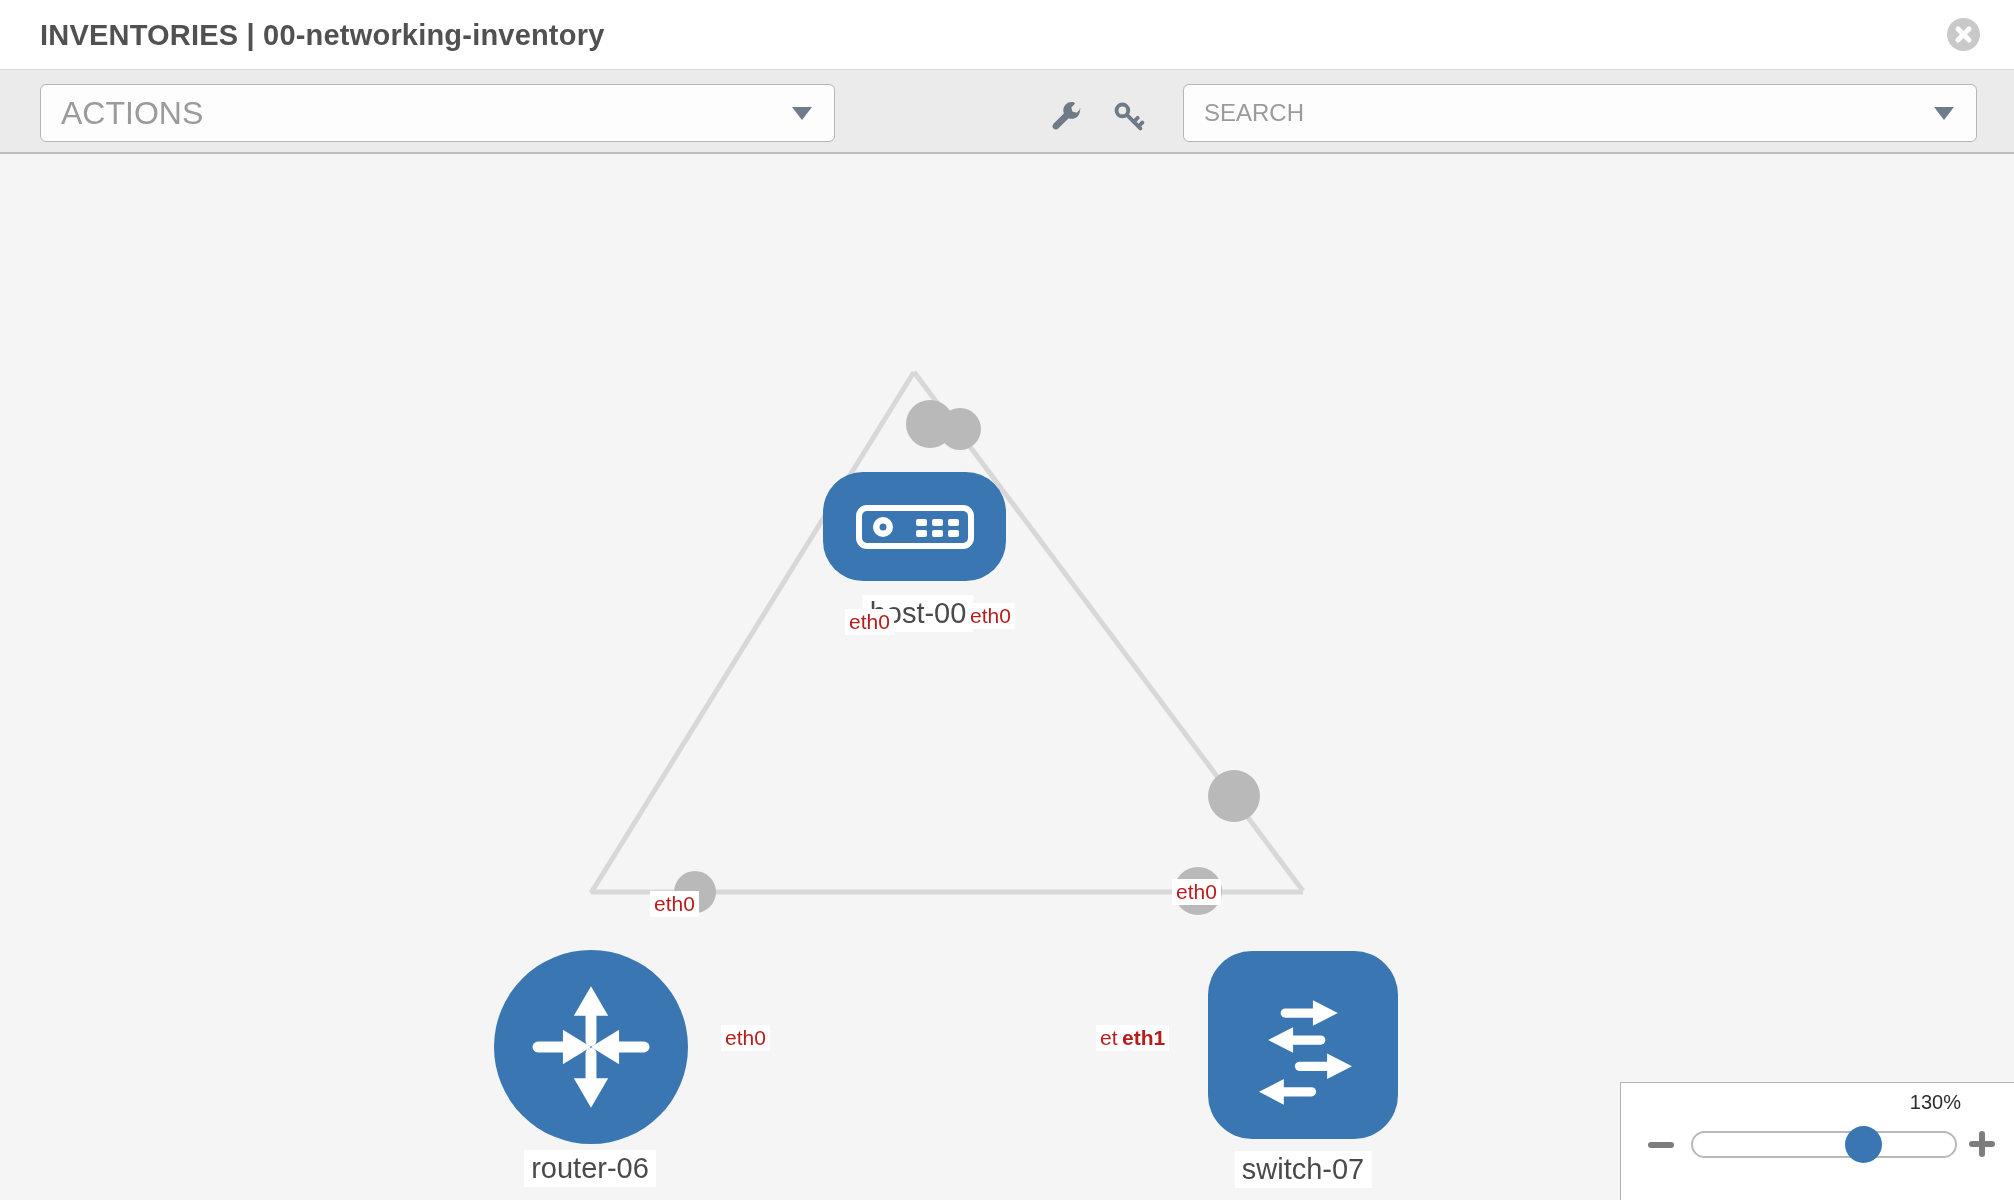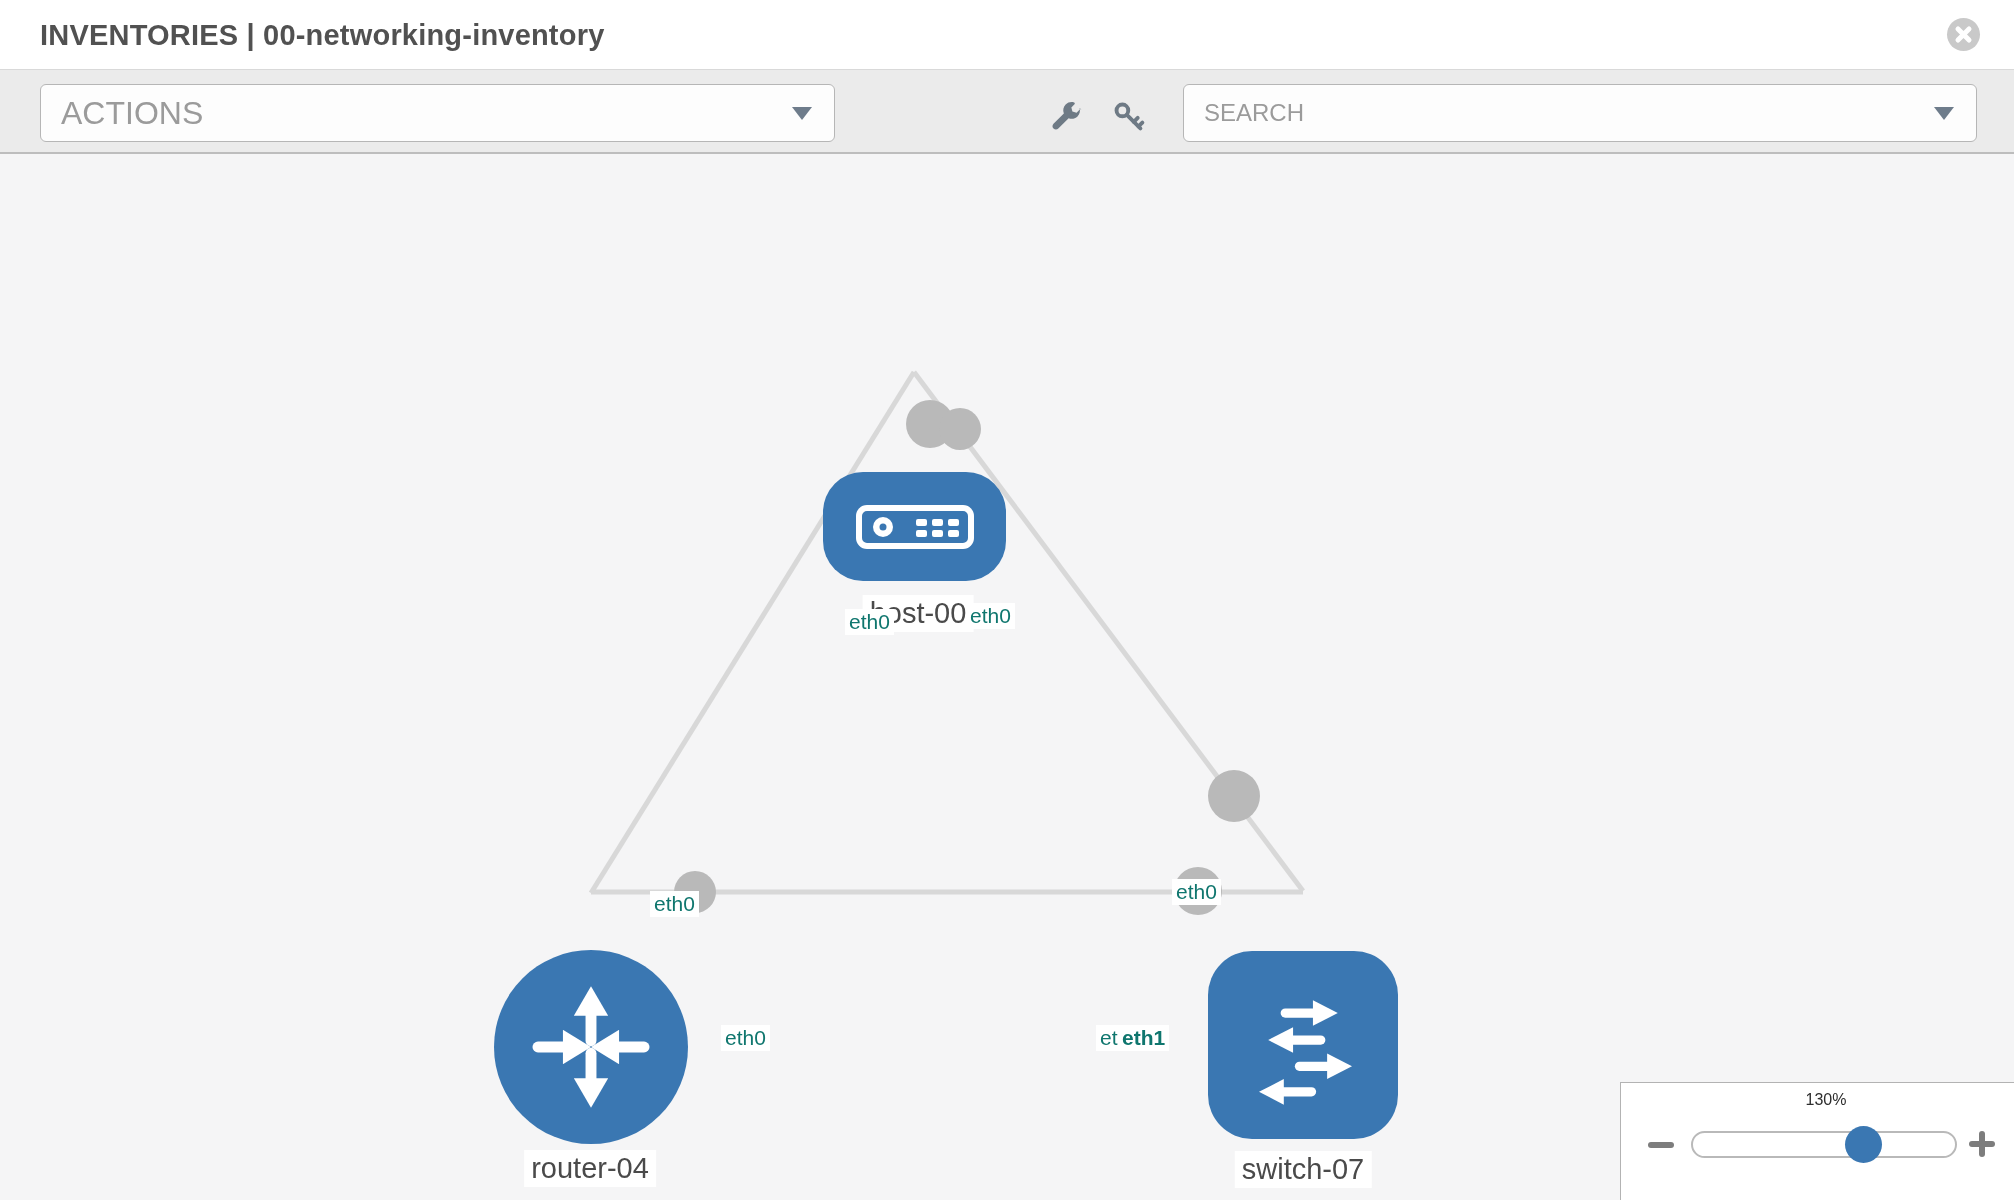--- a/index.html
+++ b/index.html
@@ -28,25 +28,25 @@
   
   .canvas { position:absolute; left:0; top:154px; width:2014px; height:1046px; background:#f5f5f6; }
   .net-svg { position:absolute; left:0; top:0; }
 
   .node { position:absolute; background:#3a77b2; display:flex; align-items:center; justify-content:center; cursor:pointer; }
   .node-host { left:823px; top:318px; width:183px; height:109px; border-radius:40px; }
   .node-router { left:494px; top:796px; width:194px; height:194px; border-radius:50%; }
   .node-switch { left:1208px; top:797px; width:190px; height:188px; border-radius:44px; }
 
   .node-label { position:absolute; transform:translateX(-50%); background:#fff; color:#4a4a4a; font-size:29px; padding:2px 7px; white-space:nowrap; }
-  .eth-label { position:absolute; background:#fff; color:#0f766e; font-size:21px; padding:1px 4px; white-space:nowrap; }
+  .eth-label { position:absolute; background:#fff; color:#b91c1c; font-size:21px; padding:1px 4px; white-space:nowrap; }
 
   
   .zoom-panel { position:absolute; left:1620px; top:1082px; width:400px; height:130px; background:#fff; border:1px solid #b3b3b3; }
-  .zoom-level { position:absolute; left:70px; top:8px; width:270px; text-align:center; font-size:16px; color:#2d2d2d; }
+  .zoom-level { position:absolute; left:70px; top:8px; width:270px; text-align:right; font-size:20px; color:#2d2d2d; }
   .zoom-minus { position:absolute; left:26px; top:50px; cursor:pointer; }
   .zoom-plus { position:absolute; left:346px; top:46px; cursor:pointer; }
   .zoom-track { position:absolute; left:70px; top:48px; width:266px; height:27px; background:#fff; border:2px solid #b9b9b9; border-radius:15px; cursor:pointer; }
   .zoom-thumb { position:absolute; left:224px; top:43px; width:37px; height:37px; border-radius:50%; background:#3a77b2; cursor:grab; }
 </style>
 </head>
 <body>
 
 <div id="app">
 
@@ -142,21 +142,21 @@
           <line x1="112" y1="166" x2="69" y2="166"></line>
         </g>
         <polygon points="114,37 114,73 149,55" fill="#fff"></polygon>
         <polygon points="86,75 86,111 51,93" fill="#fff"></polygon>
         <polygon points="134,112 134,148 169,130" fill="#fff"></polygon>
         <polygon points="73,148 73,184 38,166" fill="#fff"></polygon>
       </svg>
     </div>
 
     <div class="node-label" style="left:918px; top:441px;">host-00</div>
-    <div class="node-label" style="left:590px; top:996px;">router-04</div>
+    <div class="node-label" style="left:590px; top:996px;">router-06</div>
     <div class="node-label" style="left:1303px; top:997px;">switch-07</div>
 
     <div class="eth-label" style="left:845px;  top:455px;">eth0</div>
     <div class="eth-label" style="left:966px;  top:449px;">eth0</div>
     <div class="eth-label" style="left:650px;  top:737px;">eth0</div>
     <div class="eth-label" style="left:1172px; top:725px;">eth0</div>
     <div class="eth-label" style="left:721px;  top:871px;">eth0</div>
     <div class="eth-label" style="left:1096px; top:871px;">eth0</div>
     <div class="eth-label" style="left:1118px; top:871px;font-weight:bold;">eth1</div>
   </div>

